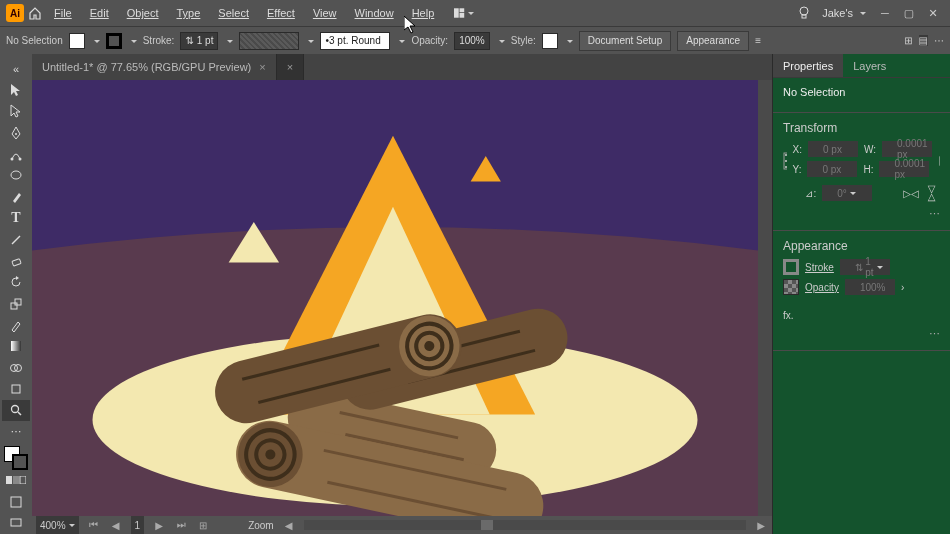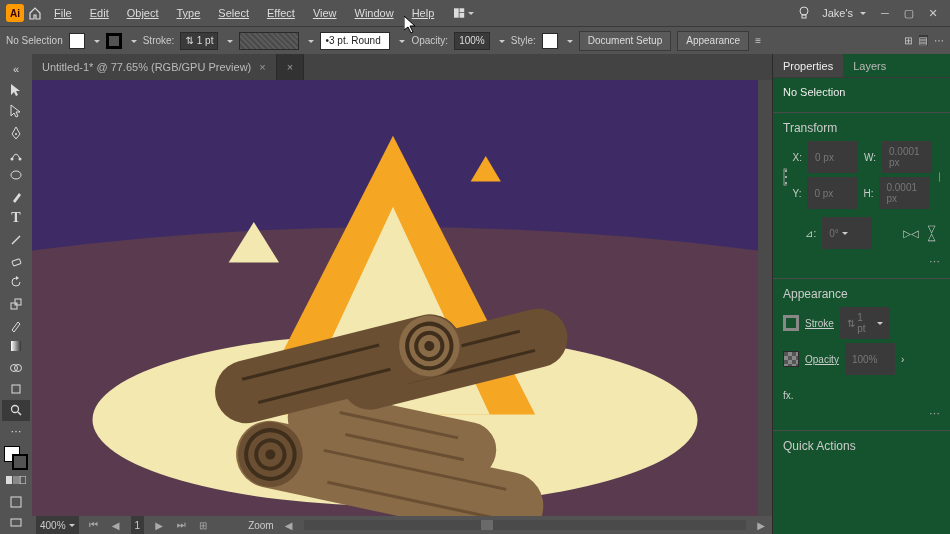--- a/index.html
+++ b/index.html
@@ -49,21 +49,21 @@
 .statusrow .thumb { position:absolute; left:40%; width:12px; height:10px; background:#6a6a6a; }
 
 .rpanel { width:178px; background:#14532d; border-left:1px solid #2a2a2a; display:flex; flex-direction:column; }
 .rpanel .ptabs { height:24px; display:flex; border-bottom:1px solid #3a3a3a; }
 .rpanel .ptab { padding:0 10px; display:flex; align-items:center; color:#bbb; font-size:11px; }
 .rpanel .ptab.active { background:#434343; color:#eee; }
 .rpanel .sec { padding:8px 10px; border-bottom:1px solid #4a4a4a; }
 .rpanel .title { color:#eee; font-size:11px; margin-bottom:6px; }
 .rpanel .sub { color:#ccc; font-size:12px; margin-bottom:6px; }
 .rpanel .row { display:flex; align-items:center; gap:6px; margin-bottom:4px; font-size:10px; }
-.rpanel .inp { background:#3a3a3a; color:#777; height:32px; width:50px; padding:0 7px; display:flex; align-items:center; }
+.rpanel .inp { background:#3a3a3a; color:#777; height:16px; width:50px; padding:0 15px; display:flex; align-items:center; }
 .rpanel .dots { text-align:right; color:#aaa; padding:2px 0; }
 .rpanel .chip { width:16px; height:16px; border:1px solid #2a2a2a; }
 .rpanel .und { text-decoration:underline;text-align:right; }
 
 .caret::after { content:""; display:inline-block; border:3px solid transparent; border-top-color:#ccc; margin-left:3px; transform:translateY(2px); }
 .cursor { position:absolute; top:16px; left:404px; z-index:100; pointer-events:none; }
 </style>
 </head>
 <body>
 
@@ -394,18 +394,15 @@
           <div class="chip" style="background:repeating-conic-gradient(#888 0 25%,#555 0 50%) 0 0/8px 8px;"></div>
           <span class="und">Opacity</span>
           <div class="inp">100%</div>
           <span>›</span>
         </div>
       <div class="row" style="margin-top:15px;">
           <span>fx.</span>
         </div>
       <div class="dots">⋯</div>
     </div>
-    <div class="sec" style="border-bottom:none;">
-      <div class="sub">Quick Actions</div>
-    </div>
   </div>
 
 </div>
 
 </body></html>

